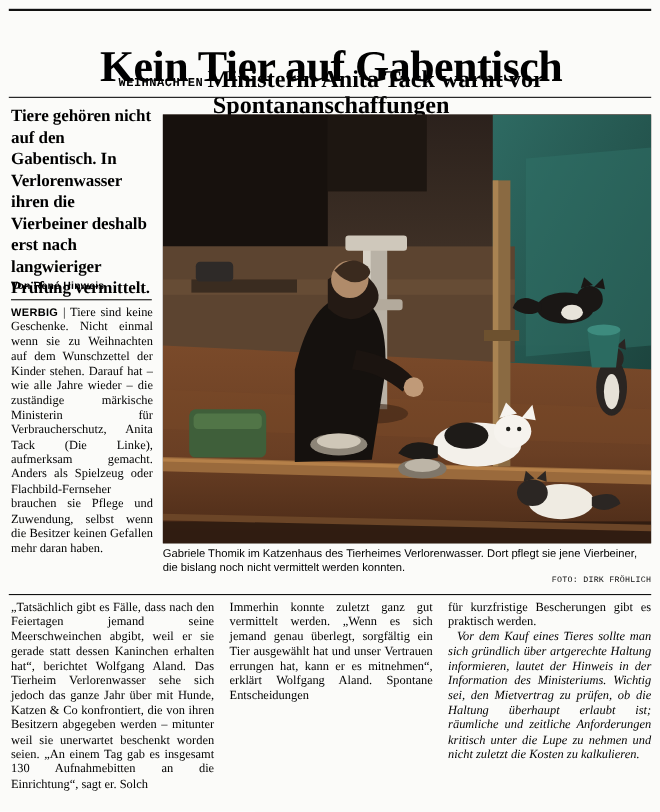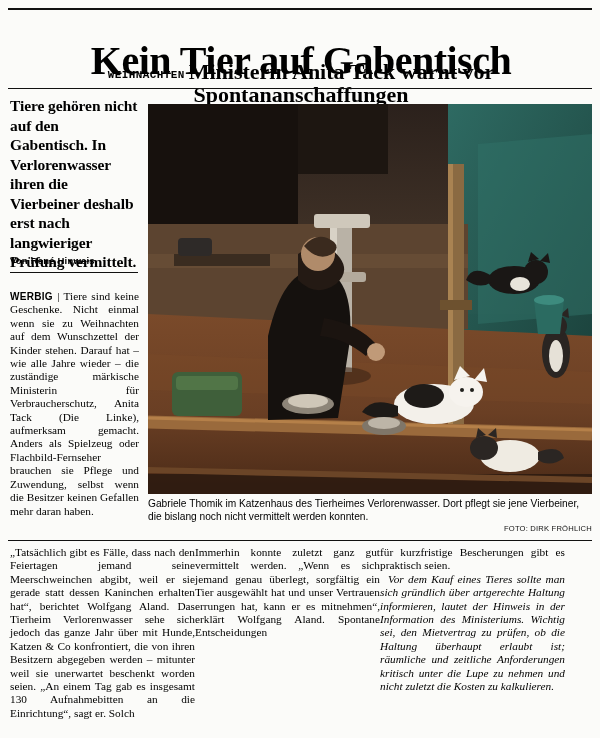--- a/index.html
+++ b/index.html
@@ -97,21 +97,21 @@
     position: absolute;
     left: 10px;
     top: 272px;
     width: 128px;
     height: 1px;
     background: #111;
   }
   .lead-col {
     position: absolute;
     left: 10px;
-    top: 290px;
+    top: 278px;
     width: 129px;
     font-size: 11.3px;
     line-height: 13.4px;
     text-align: justify;
     hyphens: auto;
   }
   .lead-col b.place {
     font-family: "Liberation Sans", sans-serif;
     font-size: 10px;
     letter-spacing: 0.3px;
@@ -134,21 +134,21 @@
     top: 498px;
     width: 444px;
     font-family: "Liberation Sans", sans-serif;
     font-size: 10.2px;
     line-height: 12.6px;
   }
   .credit {
     position: absolute;
     right: 8px;
     top: 524px;
-    font-family: Liberation Sans, sans-serif;
+    font-family: Liberation Mono, monospace;
     font-size: 7.6px;
     letter-spacing: 0.2px;
     color: #111;
     margin-left: 10px;
   }
   .rule-mid {
     position: absolute;
     left: 8px;
     right: 8px;
     top: 540px;
@@ -156,20 +156,21 @@
     background: #111;
   }
 
   
   .cols {
     position: absolute;
     left: 10px;
     top: 546px;
     width: 582px;
     display: flex;
+    gap: 14px;
   }
   .col {
     width: 185px;
     font-size: 11.3px;
     line-height: 13.4px;
     text-align: justify;
     hyphens: auto;
   }
   .col p { margin: 0; text-indent: 0; }
   .col p + p { text-indent: 8px; font-style: italic; }
@@ -311,18 +312,18 @@
   <div class="rule-mid"></div>
 
   <div class="cols">
     <div class="col">
       <p>„Tatsächlich gibt es Fälle, dass nach den Feiertagen jemand seine Meerschweinchen abgibt, weil er sie gerade statt dessen Kaninchen erhalten hat“, berichtet Wolfgang Aland. Das Tierheim Verlorenwasser sehe sich jedoch das ganze Jahr über mit Hunde, Katzen &amp; Co konfrontiert, die von ihren Besitzern abgegeben werden – mitunter weil sie unerwartet beschenkt worden seien. „An einem Tag gab es insgesamt 130 Aufnahmebitten an die Einrichtung“, sagt er. Solch</p>
     </div>
     <div class="col">
       <p>Immerhin konnte zuletzt ganz gut vermittelt werden. „Wenn es sich jemand genau überlegt, sorgfältig ein Tier ausgewählt hat und unser Vertrauen errungen hat, kann er es mitnehmen“, erklärt Wolfgang Aland. Spontane Entscheidungen</p>
     </div>
     <div class="col">
-      <p>für kurzfristige Bescherungen gibt es praktisch seien.</p>
+      <p>für kurzfristige Bescherungen gibt es praktisch werden.</p>
       <p>Vor dem Kauf eines Tieres sollte man sich gründlich über artgerechte Haltung informieren, lautet der Hinweis in der Information des Ministeriums. Wichtig sei, den Mietvertrag zu prüfen, ob die Haltung überhaupt erlaubt ist; räumliche und zeitliche Anforderungen kritisch unter die Lupe zu nehmen und nicht zuletzt die Kosten zu kalkulieren.</p>
     </div>
   </div>
 
 </div>
 
 </body></html>

